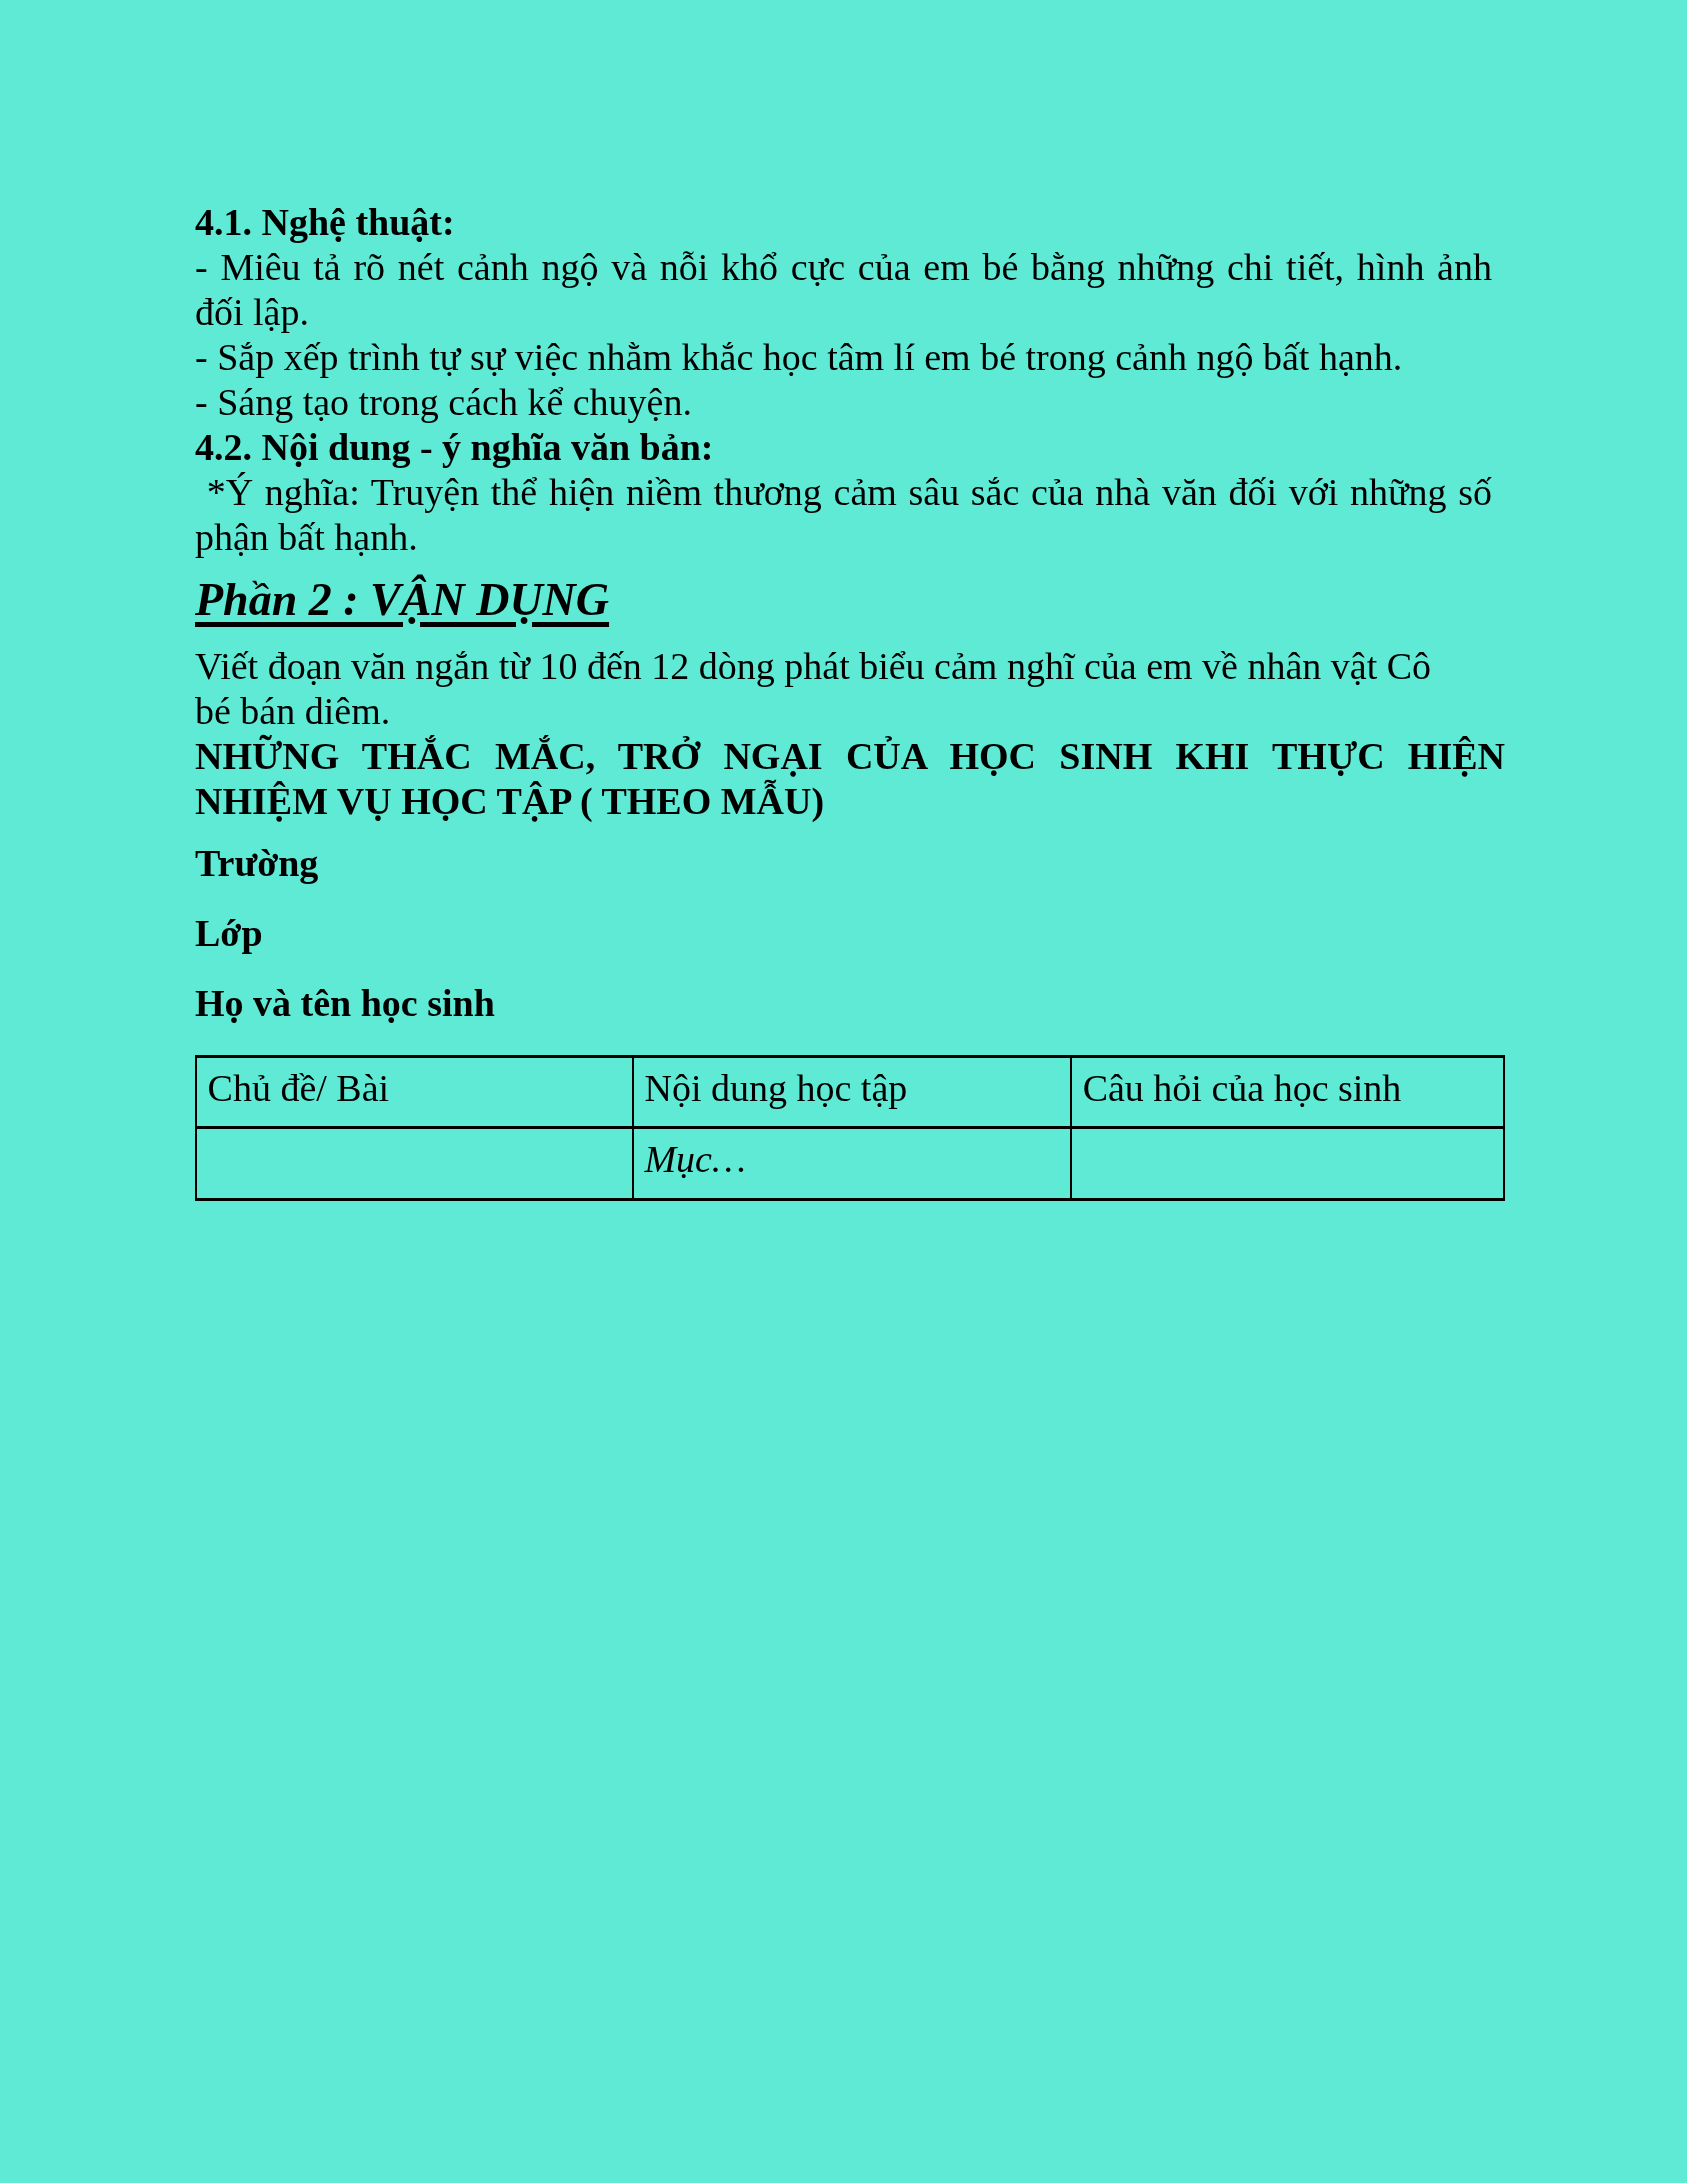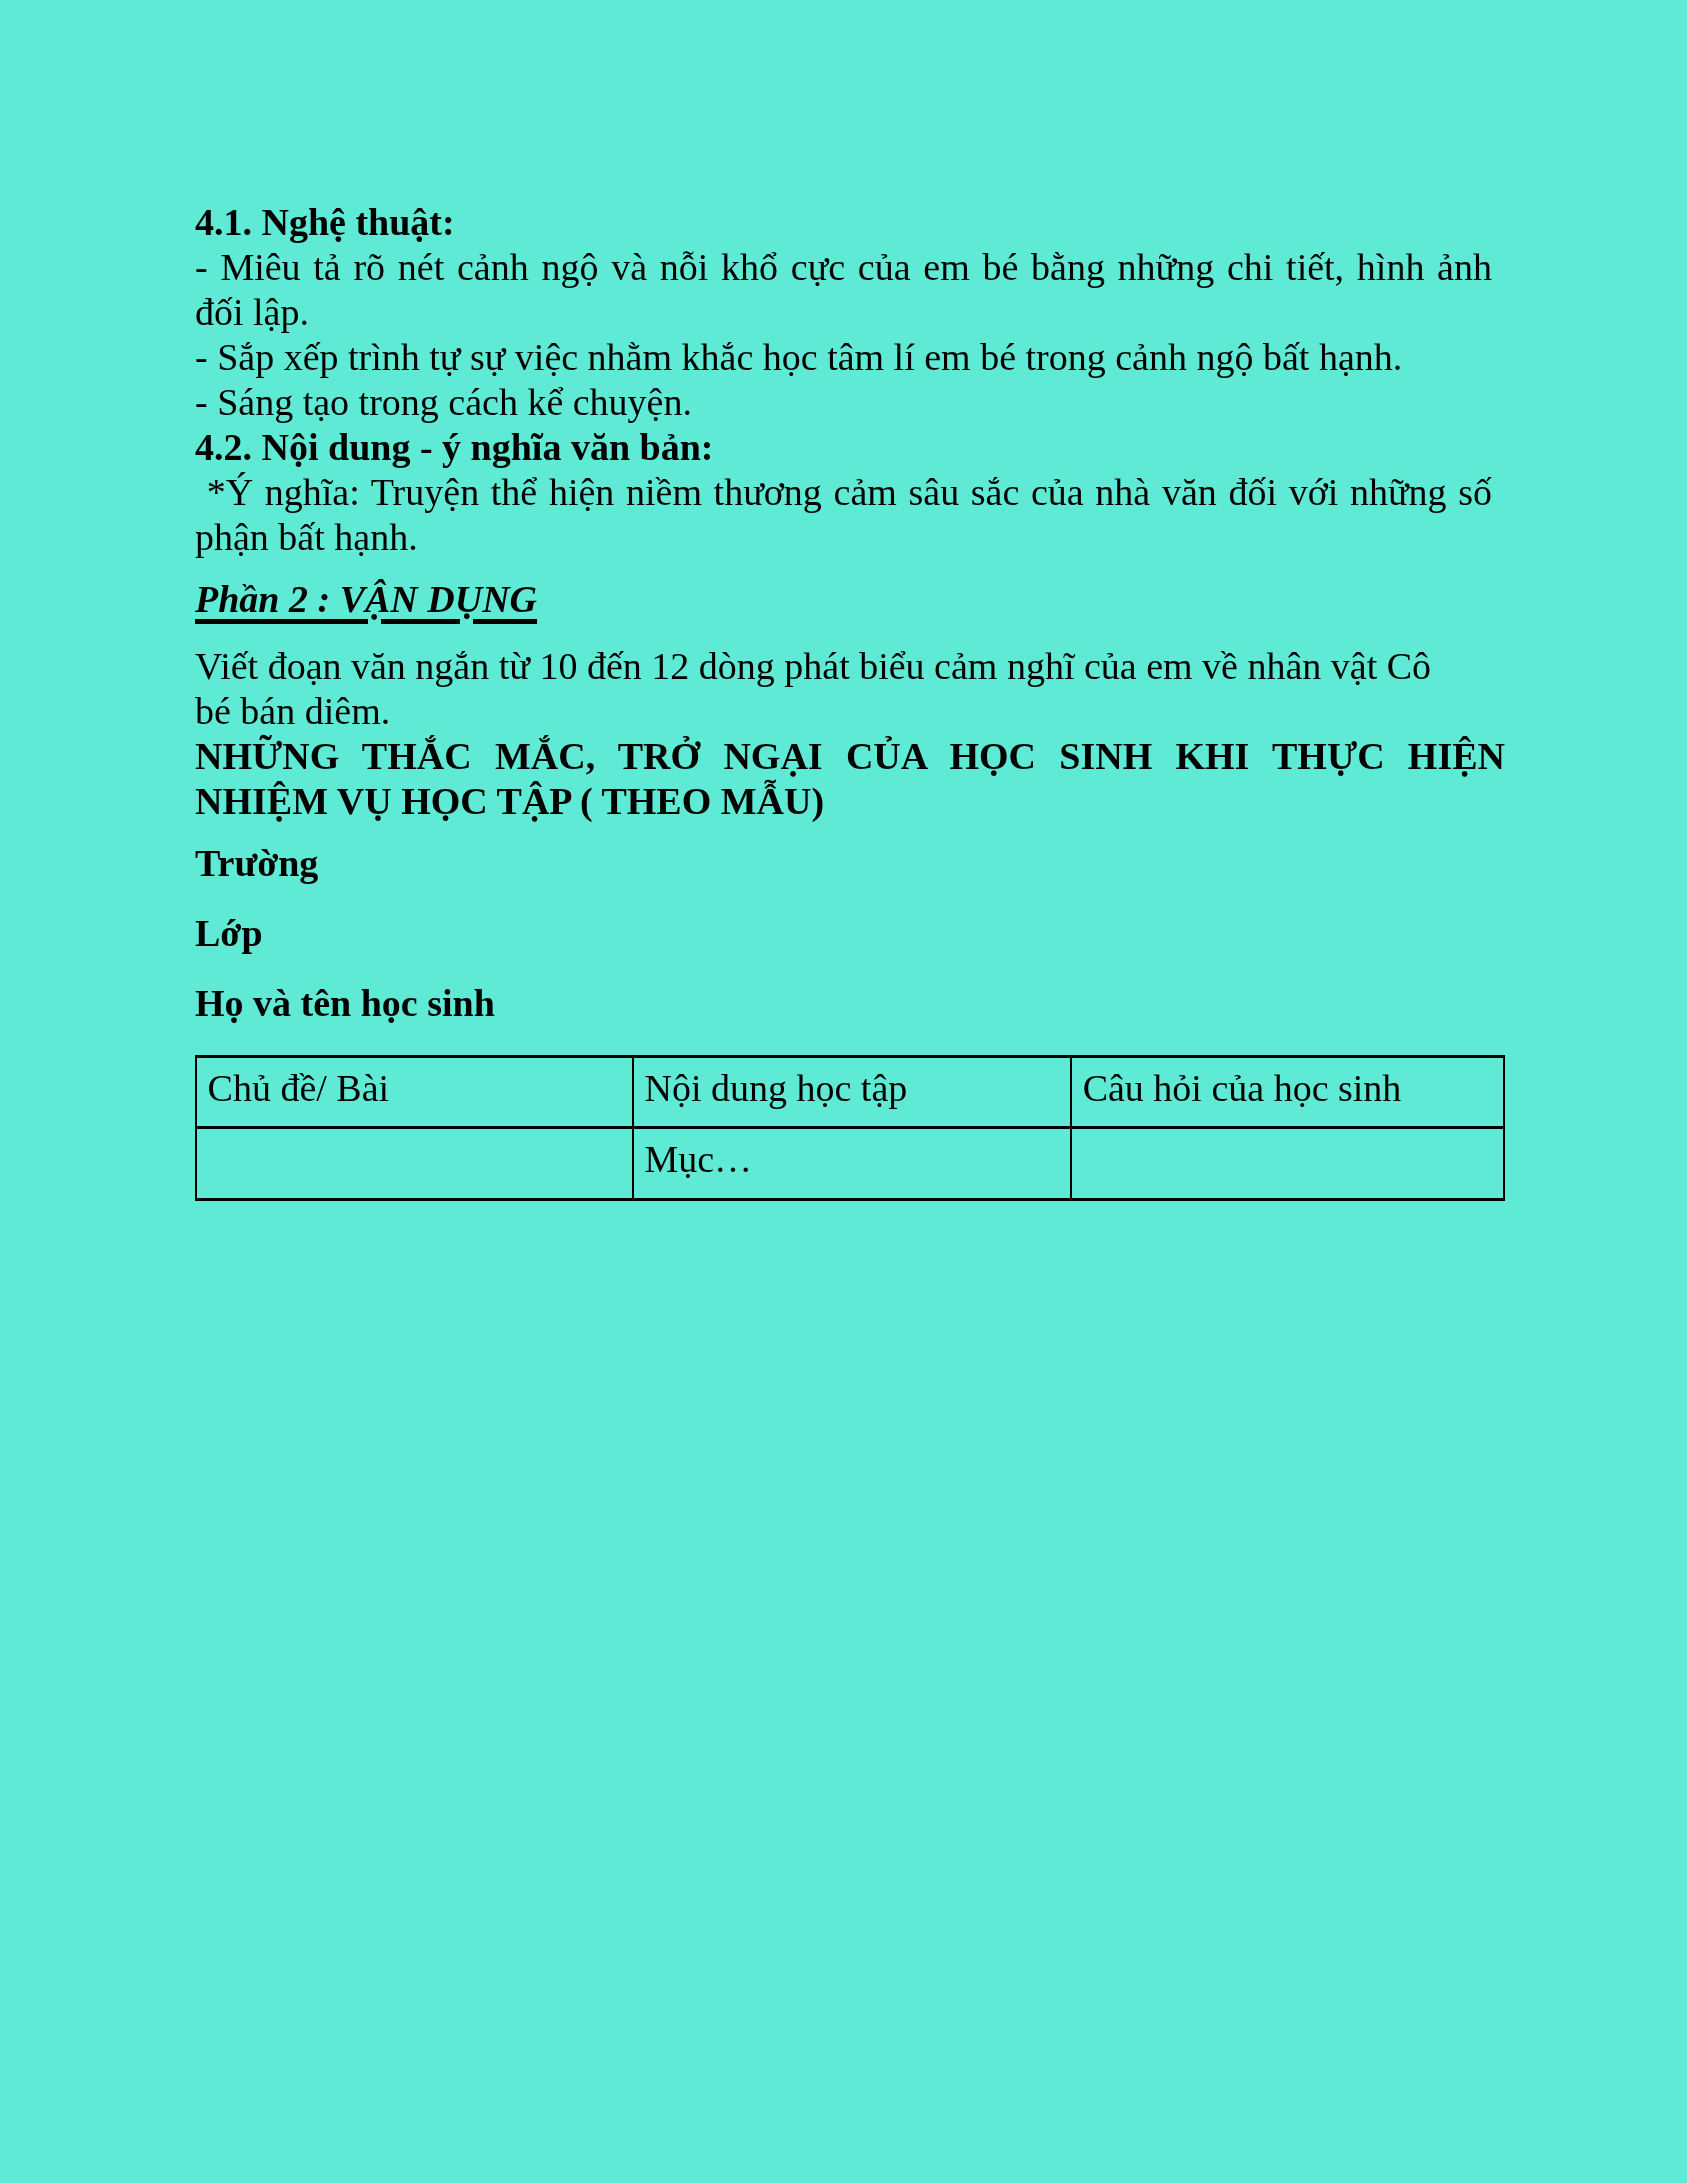--- a/index.html
+++ b/index.html
@@ -14,21 +14,21 @@
   .page { position: absolute; inset: 0; background: #5eead4; }
   .content { position: absolute; left: 195px; top: 200px; width: 1310px; }
   .par { margin: 0; }
   .body-w { width: 1297px; }
   .bold { font-weight: bold; }
   
   .jline { text-align: justify; text-align-last: justify; }
   .prewrap { white-space: pre-wrap; }
   .part2 {
     margin: 16.5px 0 0 0; padding: 0;
-    font-size: 38px; line-height: 45px;
+    font-size: 46px; line-height: 45px;
     font-weight: bold; font-style: italic;
   }
   .underlined {
     text-decoration: underline;
     text-decoration-thickness: 4.6px;
     text-underline-offset: 6.6px;
   }
   .task { margin-top: 22.5px; }
   .bigheading { }
   .label { margin-top: 25px; }
@@ -43,21 +43,21 @@
     border-left: 2.6px solid #000;
     border-right: 2.6px solid #000;
   }
   table.qtable td {
     border: 2px solid #000;
     vertical-align: top;
     padding: 8px 10.6px 0 10.6px;
     overflow: hidden;
   }
   tr.head-row td { height: 60px; border-bottom: 3.3px solid #000; }
-  tr.body-row td { height: 61px; }
+  tr.body-row td { height: 61px; font-style: italic; }
 </style>
 </head>
 <body>
 
 <div class="page">
   <div class="content">
 
     <div class="par bold">4.1. Nghệ thuật:</div>
 
     <div class="par body-w">

